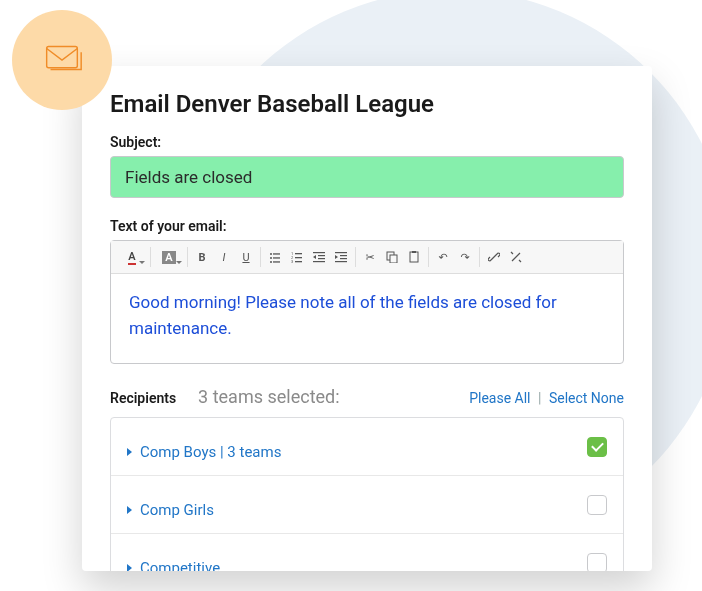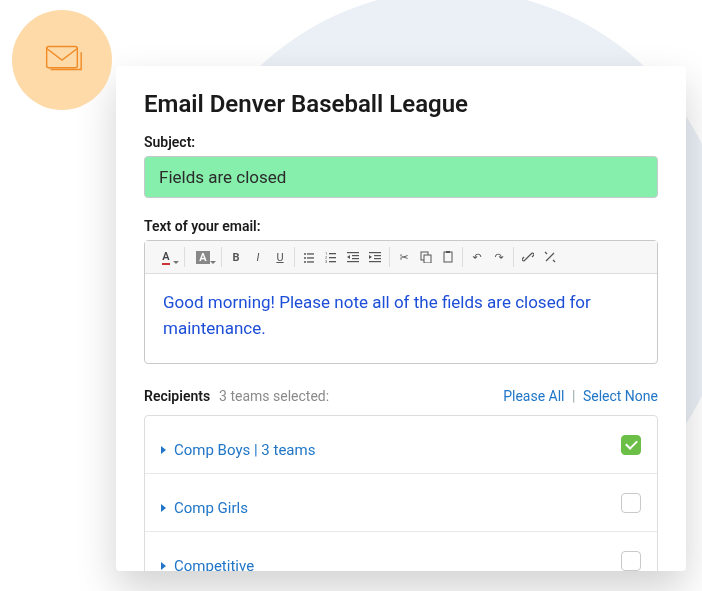--- a/index.html
+++ b/index.html
@@ -31,21 +31,21 @@
     left: 12px;
     z-index: 3;
     display: flex;
     align-items: center;
     justify-content: center;
   }
   .icon-circle svg { width: 46px; height: 46px; stroke: #f08c28; fill: none; stroke-width: 1.5; }
   .card {
     position: absolute;
     top: 66px;
-    left: 116px;
+    left: 82px;
     width: 570px;
     background: #fff;
     border-radius: 4px;
     box-shadow: 0 18px 40px rgba(0,0,0,0.18);
     z-index: 2;
     padding: 24px 28px 0 28px;
     height: 505px;
     overflow: hidden;
   }
   .title {
@@ -125,23 +125,23 @@
     align-items: baseline;
     justify-content: space-between;
     margin-bottom: 10px;
   }
   .recipients-label {
     font-size: 14px;
     font-weight: 600;
     color: #1a1a1a;
   }
   .recipients-sub {
-    font-size: 14px;
+    font-size: 18px;
     color: #8a8a8a;
-    margin-left: 5px;
+    margin-left: 18px;
     font-weight: 400;
     text-align: right;
   }
   .select-links {
     font-size: 14px;
     color: #2176c7;
   }
   .select-links .divider { color: #9aa; margin: 0 4px; }
   .select-links a { color: #2176c7; text-decoration: none; cursor: pointer; }
   .group-list {

